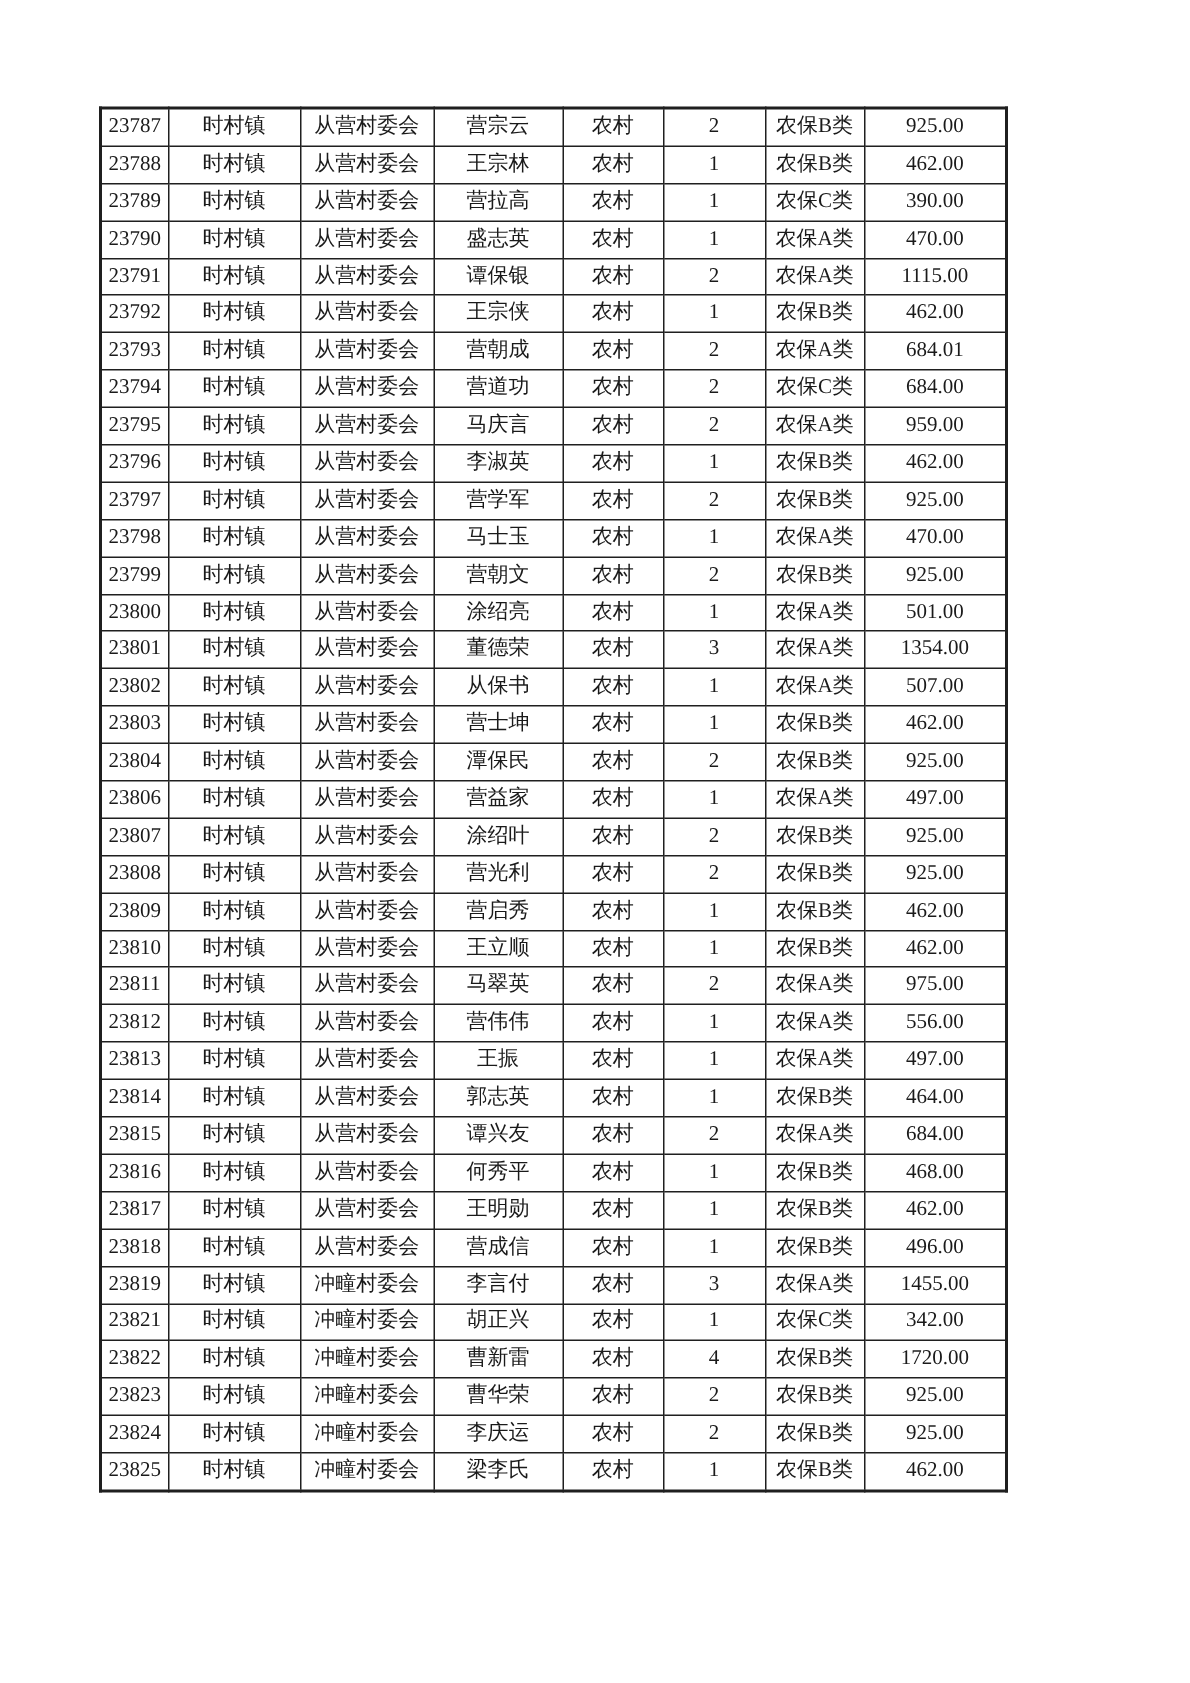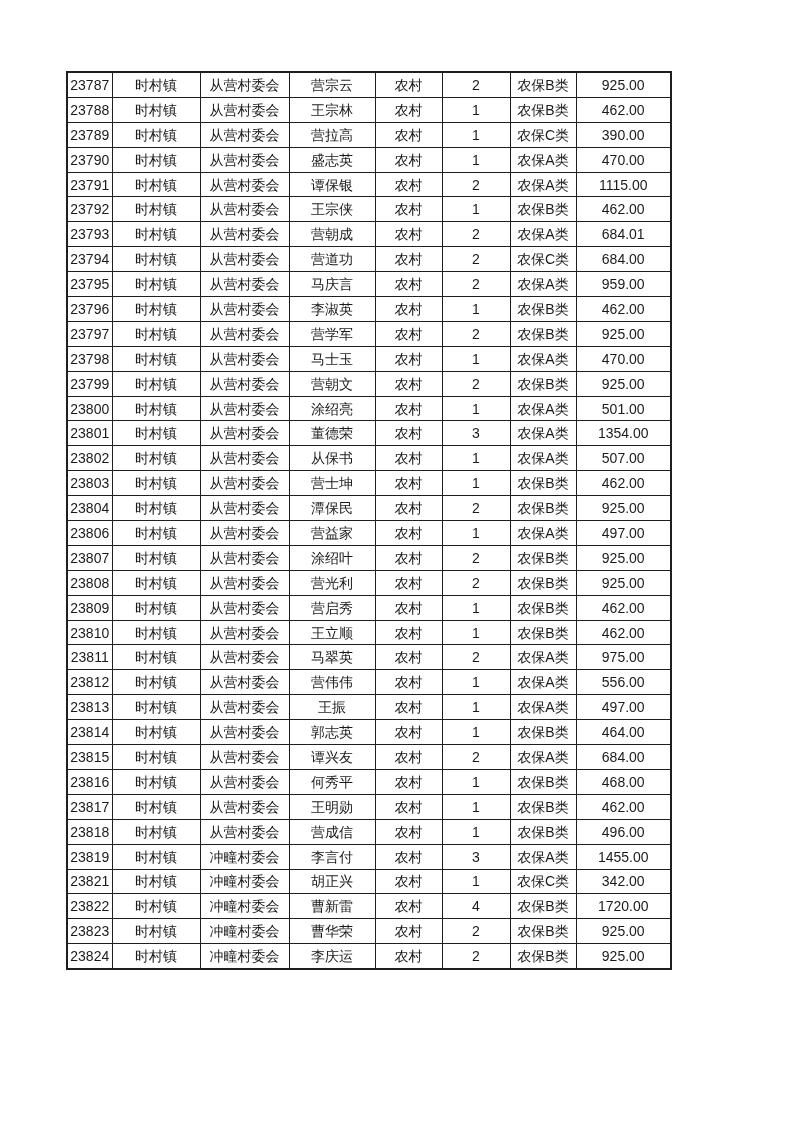--- a/index.html
+++ b/index.html
@@ -5,21 +5,21 @@
   html, body {
     margin: 0;
     padding: 0;
     background: #ffffff;
   }
   .page {
     position: relative;
     width: 793px;
     height: 1122px;
     background: #ffffff;
-    font-family: Liberation Sans, sans-serif;
+    font-family: Liberation Serif, serif;
     overflow: hidden;
   }
   table.data-table {
     position: absolute;
     left: 66px;
     top: 71px;
     width: 604px;
     border-collapse: collapse;
     table-layout: fixed;
     border: 2px solid #1f1f1f;
@@ -406,15 +406,25 @@
         <tr>
           <td>23824</td>
           <td>时村镇</td>
           <td>冲疃村委会</td>
           <td>李庆运</td>
           <td>农村</td>
           <td>2</td>
           <td>农保B类</td>
           <td>925.00</td>
         </tr>
+        <tr>
+          <td>23825</td>
+          <td>时村镇</td>
+          <td>冲疃村委会</td>
+          <td>梁李氏</td>
+          <td>农村</td>
+          <td>1</td>
+          <td>农保B类</td>
+          <td>462.00</td>
+        </tr>
       </tbody>
   </table>
 </div>
 
 </body></html>

